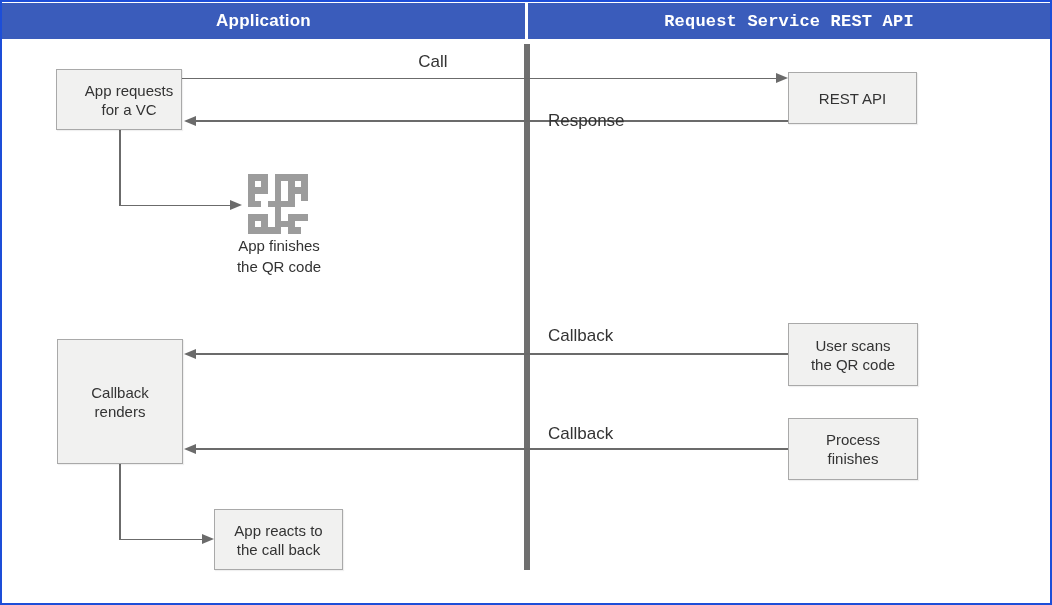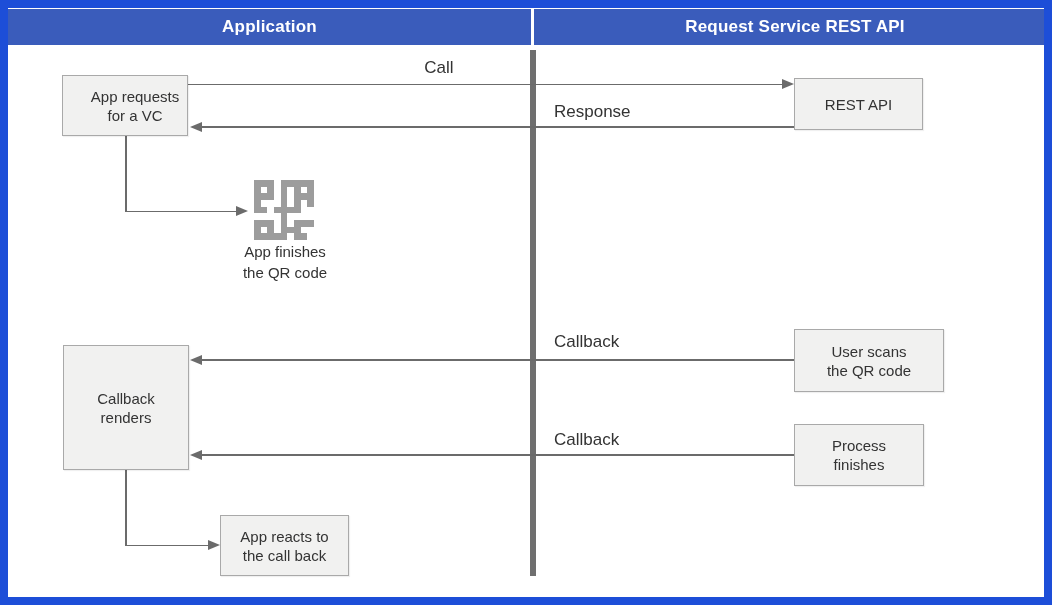--- a/index.html
+++ b/index.html
@@ -6,40 +6,40 @@
     margin: 0;
     padding: 0;
     background: #ffffff;
     font-family: "Liberation Sans", "DejaVu Sans", sans-serif;
   }
   .canvas {
     position: relative;
     width: 1052px;
     height: 605px;
     box-sizing: border-box;
-    border: 8px solid #1d4ed8;
+    border: 2px solid #1d4ed8;
     background: #ffffff;
     overflow: hidden;
   }
   
   .lane-header {
     position: absolute;
     top: 1px;
     height: 36px;
     background: #3a5cbb;
     color: #ffffff;
     font-size: 17px;
     font-weight: 700;
     display: flex;
     align-items: center;
     justify-content: center;
     letter-spacing: 0.2px;
   }
   .lane-header.left  { left: 0;     width: 523px; }
-  .lane-header.right { left: 526px; width: 522px; }
+  .lane-header.right { left: 526px; width: 522px; font-family: Liberation Mono, monospace; }
 
   
   .lifeline-shaft {
     position: absolute;
     left: 522px;
     top: 42px;
     width: 6px;
     height: 526px;
     background: #6f6f6f;
   }
@@ -56,21 +56,21 @@
     display: flex;
     flex-direction: column;
     align-items: center;
     justify-content: center;
     text-align: center;
     box-shadow: 1px 1px 1px rgba(0,0,0,0.06);
   }
   #node-app-requests      { left: 54px;  top: 67px;  width: 126px; height: 61px; padding-left: 20px;  }
   #node-rest-api          { left: 786px; top: 70px;  width: 129px; height: 52px;  }
   #node-callback-endpoint { left: 55px;  top: 337px; width: 126px; height: 125px; }
-  #node-user-scans        { left: 786px; top: 321px; width: 150px; height: 63px;  }
+  #node-user-scans        { left: 786px; top: 321px; width: 130px; height: 63px;  }
   #node-process-finishes  { left: 786px; top: 416px; width: 130px; height: 62px;  }
   #node-app-reacts        { left: 212px; top: 507px; width: 129px; height: 61px;  }
 
   
   .h-line, .v-line { position: absolute; background: #6b6b6b; }
   .h-line { height: 1.5px; }
   .v-line { width: 1.5px; }
   .arrow-right, .arrow-left {
     position: absolute;
     width: 0; height: 0;
@@ -81,21 +81,21 @@
   .arrow-left  { border-right: 12px solid #6b6b6b; }
 
   
   .msg-label {
     position: absolute;
     color: #333333;
     font-size: 17px;
     white-space: nowrap;
   }
   #label-call     { left: 381px; top: 50px; width: 100px; text-align: center; }
-  #label-response { left: 546px; top: 94px;  }
+  #label-response { left: 546px; top: 109px;  }
   #label-callback1{ left: 546px; top: 324px; }
   #label-callback2{ left: 546px; top: 422px; }
 
   
   #qr-icon { position: absolute; left: 246px; top: 170px; width: 60px; height: 64px; }
   #qr-caption {
     position: absolute;
     left: 209px; top: 233px; width: 136px;
     color: #333333;
     font-size: 15px;

